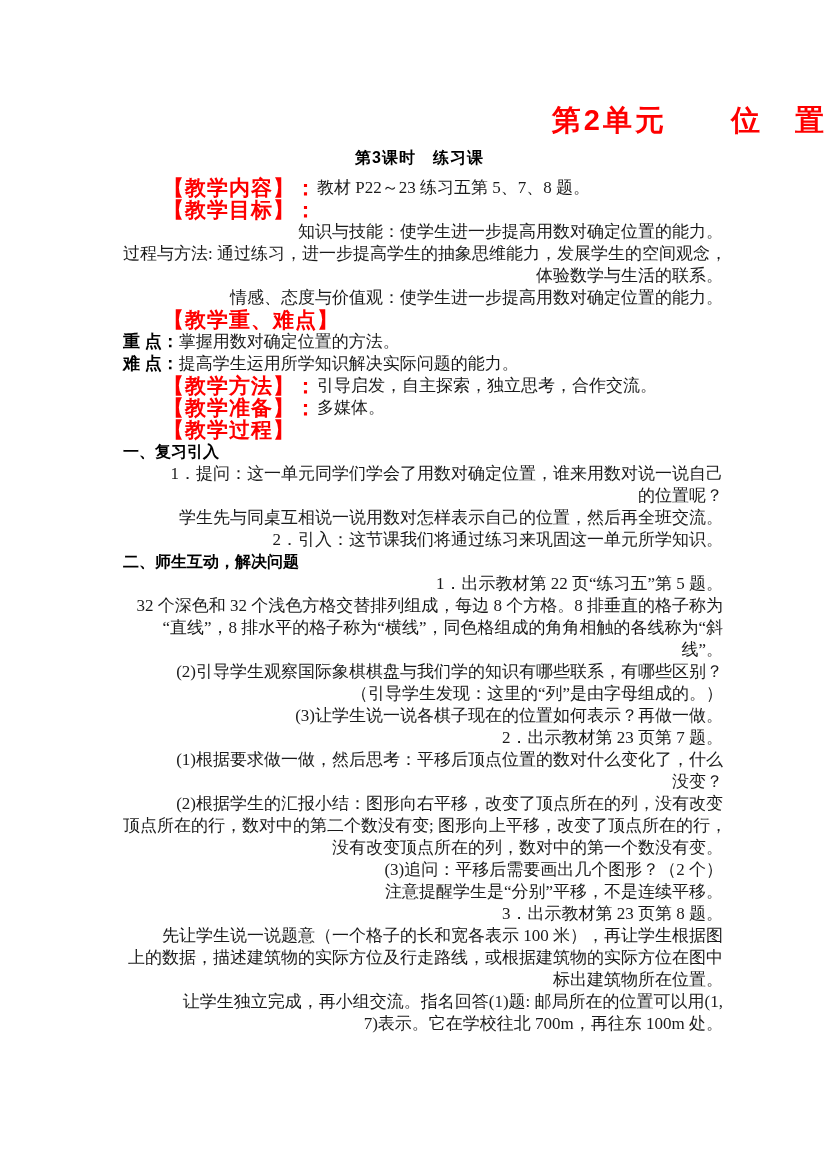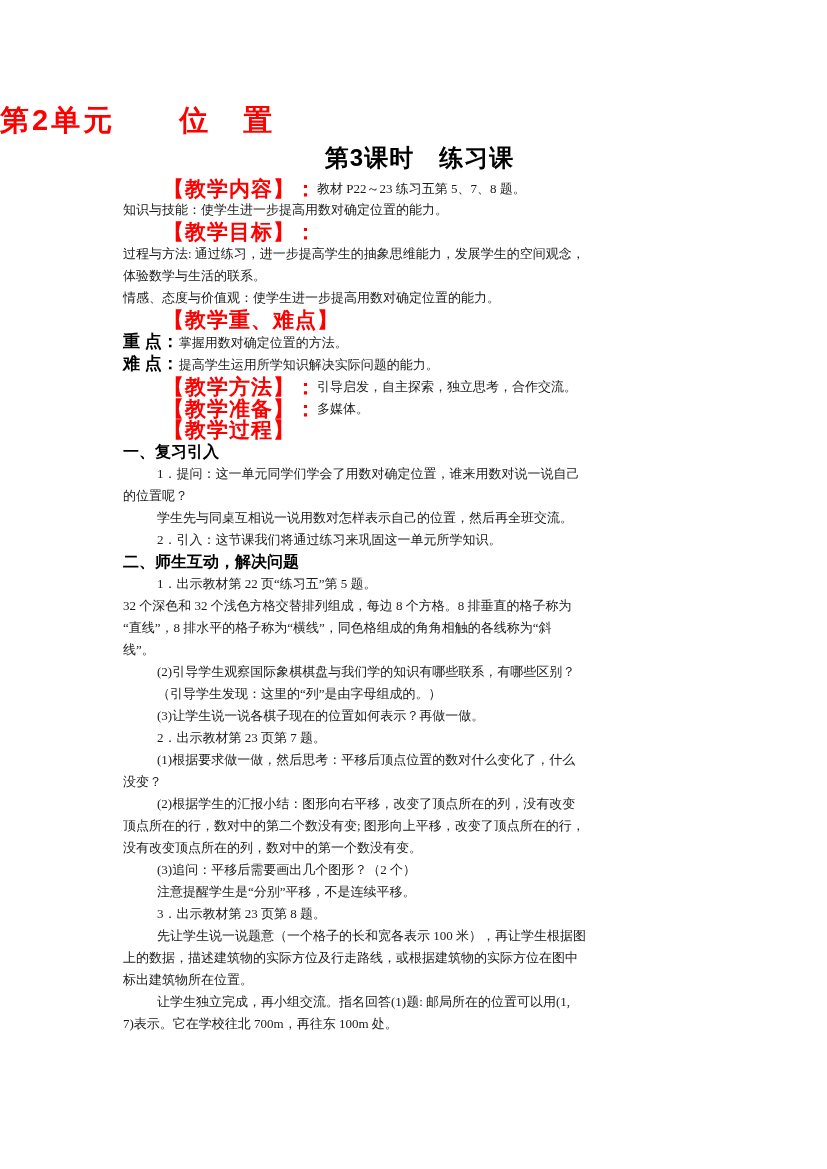--- a/index.html
+++ b/index.html
@@ -1,45 +1,45 @@
 <!DOCTYPE html>
 <html><head>
 <meta charset="utf-8">
 <style>
   html,body{margin:0;padding:0;background:#ffffff;}
   .page{position:relative;width:827px;height:1169px;background:#ffffff;overflow:hidden;
         font-family:"Liberation Serif","DejaVu Serif",serif;color:#1a1a1a;}
-  .title{position:absolute;top:101px;left:0;right:0;text-align:left;
+  .title{position:absolute;top:101px;left:0;right:0;text-align:right;
          font-family:"Liberation Sans","DejaVu Sans",sans-serif;
          font-weight:bold;font-size:29px;line-height:38px;letter-spacing:3px;color:#fe0000;}
   .subtitle{position:absolute;top:141px;left:0;right:0;text-align:center;
          font-family:"Liberation Sans","DejaVu Sans",sans-serif;
-         font-weight:bold;font-size:24px;line-height:34px;letter-spacing:1px;color:#000000;padding-left:12px;}
+         font-weight:bold;font-size:16px;line-height:34px;letter-spacing:1px;color:#000000;padding-left:12px;}
   .content{position:absolute;left:123px;top:177px;width:600px;
          font-size:17px;line-height:22px;}
   .line{height:22px;white-space:nowrap;}
   .line.indent{padding-left:34px;}
   .red-label{font-family:"Liberation Sans","DejaVu Sans",sans-serif;
          font-weight:bold;font-size:21px;letter-spacing:1px;color:#fe0000;vertical-align:bottom;margin-left:40px;}
   .bold-prefix{font-family:"Liberation Sans","DejaVu Sans",sans-serif;
          font-weight:bold;font-size:17px;color:#000000;}
   .heading{font-family:"Liberation Sans","DejaVu Sans",sans-serif;
          font-weight:bold;font-size:16px;color:#000000;}
-  .body-text{font-size:13px;color:#1a1a1a;}
+  .body-text{font-size:17px;color:#1a1a1a;text-align:right;}
 </style>
 </head>
 <body>
 
 <div class="page">
   <div class="title">第2单元　　位　置</div>
   <div class="subtitle">第3课时　练习课</div>
   <div class="content" id="content">
       <div class="line"><span class="red-label">【教学内容】：</span><span class="body-text">教材 P22～23 练习五第 5、7、8 题。</span></div>
+      <div class="line"><span class="red-label">【教学目标】：</span></div>
       <div class="line body-text">知识与技能：使学生进一步提高用数对确定位置的能力。</div>
-      <div class="line"><span class="red-label">【教学目标】：</span></div>
       <div class="line body-text">过程与方法: 通过练习，进一步提高学生的抽象思维能力，发展学生的空间观念，</div>
       <div class="line body-text">体验数学与生活的联系。</div>
       <div class="line body-text">情感、态度与价值观：使学生进一步提高用数对确定位置的能力。</div>
       <div class="line"><span class="red-label">【教学重、难点】</span></div>
       <div class="line"><span class="bold-prefix">重 点：</span><span class="body-text">掌握用数对确定位置的方法。</span></div>
       <div class="line"><span class="bold-prefix">难 点：</span><span class="body-text">提高学生运用所学知识解决实际问题的能力。</span></div>
       <div class="line"><span class="red-label">【教学方法】：</span><span class="body-text">引导启发，自主探索，独立思考，合作交流。</span></div>
       <div class="line"><span class="red-label">【教学准备】：</span><span class="body-text">多媒体。</span></div>
       <div class="line"><span class="red-label">【教学过程】</span></div>
       <div class="line heading">一、复习引入</div>

